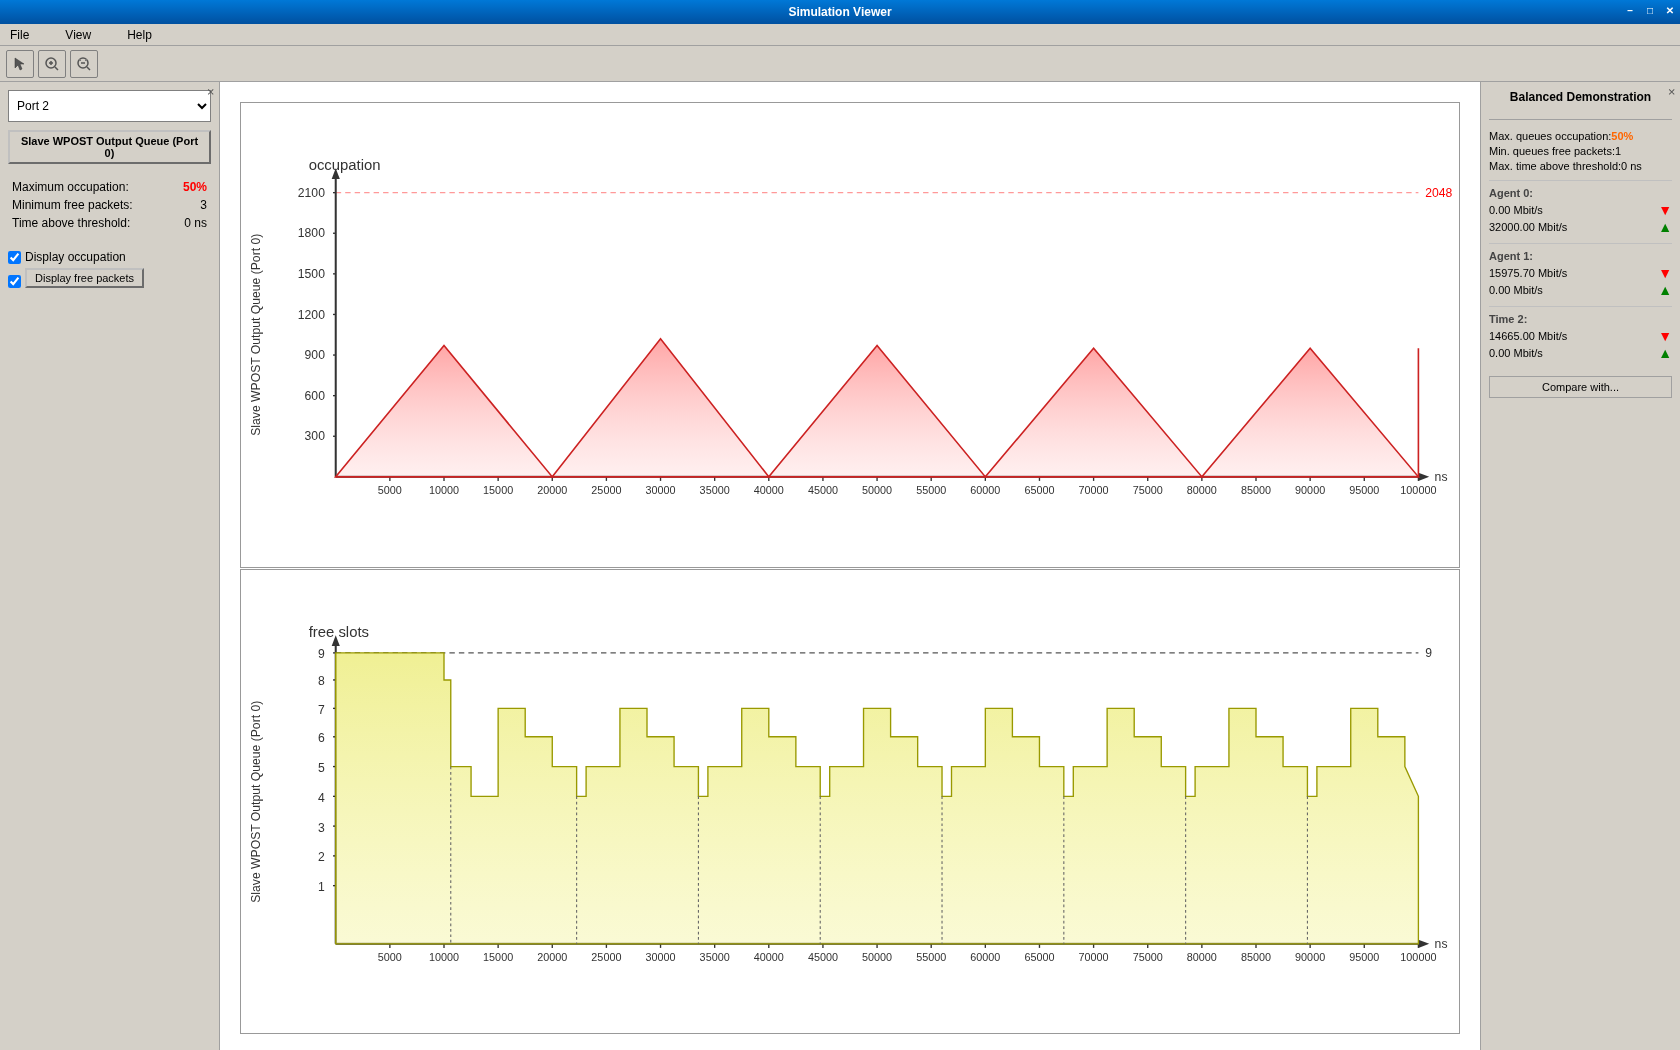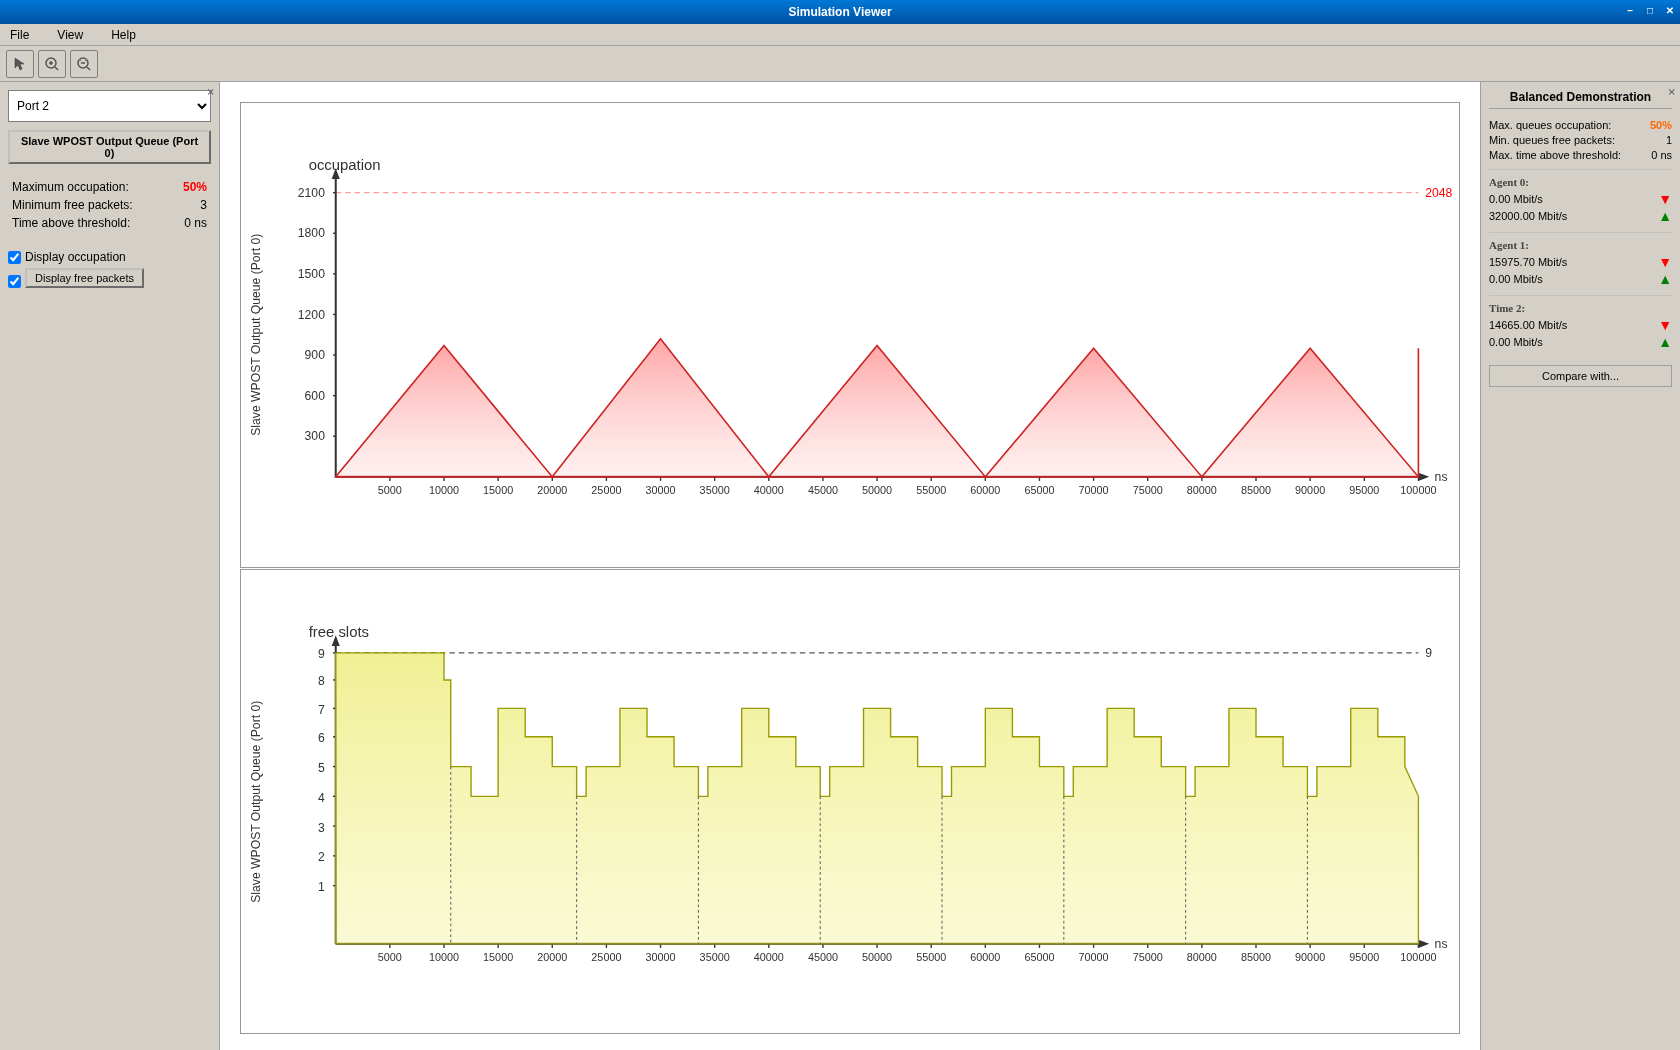--- a/index.html
+++ b/index.html
@@ -37,21 +37,21 @@
       cursor: pointer;
       background: transparent;
     }
 
     
     .menubar {
       background: #d4d0c8;
       border-bottom: 1px solid #a0a0a0;
       padding: 2px 4px;
       display: flex;
-      gap: 16px;
+      gap: 24px;
       height: 22px;
       align-items: center;
     }
     .menu-item {
       padding: 2px 6px;
       cursor: pointer;
       font-size: 12px;
     }
 
     
@@ -183,38 +183,38 @@
       right: 4px;
       font-size: 10px;
       cursor: pointer;
       color: #555;
     }
     .balanced-title {
       font-size: 12px;
       font-weight: bold;
       text-align: center;
       margin-bottom: 10px;
-      padding-bottom: 4px;
+      padding-bottom: 15px;
       border-bottom: 1px solid #a0a0a0;
     }
     .right-stat-row {
       display: flex;
-      justify-content: space-between;
+      justify-content: flex-start;
       align-items: center;
       margin-bottom: 3px;
       font-size: 11px;
     }
     .right-stat-value-orange { color: #ff6600; font-weight: bold; }
     .right-stat-value { color: black; }
     .agent-section {
       margin-top: 8px;
       padding-top: 6px;
       border-top: 1px solid #c0c0c0;
     }
-    .agent-label { font-size: 11px; font-weight: bold; margin-bottom: 2px; color: #444; font-family: Liberation Serif, serif; }
+    .agent-label { font-size: 11px; font-weight: bold; margin-bottom: 2px; color: #444; }
     .agent-row {
       display: flex;
       justify-content: space-between;
       align-items: center;
       font-size: 11px;
       margin-bottom: 1px;
     }
     .arrow-down { color: red; font-size: 14px; }
     .arrow-up { color: green; font-size: 14px; }
     .compare-btn {

